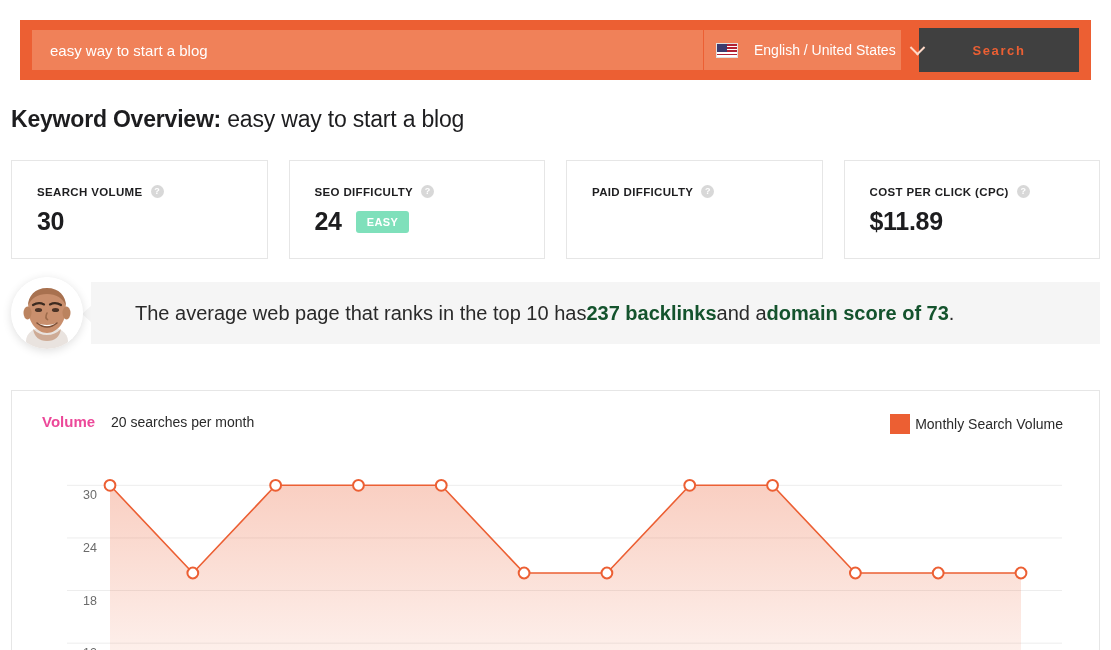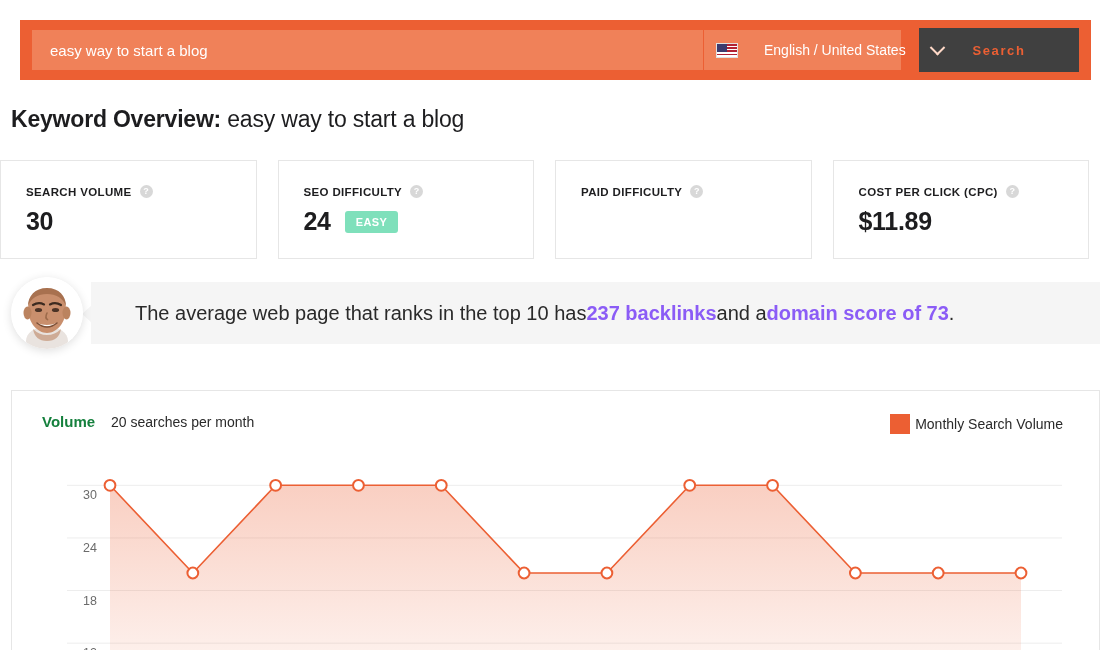--- a/index.html
+++ b/index.html
@@ -44,21 +44,21 @@
   }
   .search-input::placeholder { color: #fbe2d8; }
 
   .locale-select {
     width: 198px;
     height: 40px;
     background: #f08159;
     border-left: 1px solid #ec5f33;
     display: flex;
     align-items: center;
-    gap: 26px;
+    gap: 16px;
     padding: 0 14px 0 12px;
     cursor: pointer;
   }
   .flag-icon {
     width: 22px;
     height: 15px;
     position: relative;
     flex: 0 0 auto;
     background: #ffffff;
     border: 1px solid rgba(0,0,0,.12);
@@ -112,21 +112,21 @@
     font-size: 23px;
     color: #1d1d1f;
     letter-spacing: -.2px;
   }
   .page-title .kw-strong { font-weight: bold; }
   .page-title .kw-term { font-weight: normal; }
 
   
   .cards {
     position: absolute;
-    left: 0;
+    left: 11px;
     top: 160px;
     width: 1089px;
     display: flex;
     gap: 21px;
   }
   .card {
     flex: 1 1 0;
     height: 99px;
     border: 1px solid #e6e6e6;
     background: #ffffff;
@@ -202,21 +202,21 @@
   .tip-bubble:before {
     content: "";
     position: absolute;
     left: -9px;
     top: 23px;
     width: 0; height: 0;
     border-top: 9px solid transparent;
     border-bottom: 9px solid transparent;
     border-right: 10px solid #f5f5f5;
   }
-  .tip-bubble b { color: #8b5cf6; font-weight: bold; }
+  .tip-bubble b { color: #14532d; font-weight: bold; }
   .avatar {
     position: absolute;
     left: 0;
     top: -5px;
     width: 72px;
     height: 72px;
     border-radius: 50%;
     overflow: hidden;
     background: #ffffff;
     box-shadow: 0 2px 10px rgba(0,0,0,.13);
@@ -238,21 +238,21 @@
   }
   .chart-head {
     display: flex;
     align-items: center;
     padding: 22px 0 0 30px;
     position: relative;
   }
   .chart-title {
     font-size: 15px;
     font-weight: bold;
-    color: #15803d;
+    color: #ec4899;
   }
   .chart-sub {
     font-size: 14px;
     color: #2a2a2a;
     margin-left: 16px;
   }
   .chart-legend {
     position: absolute;
     right: 36px;
     top: 23px;

